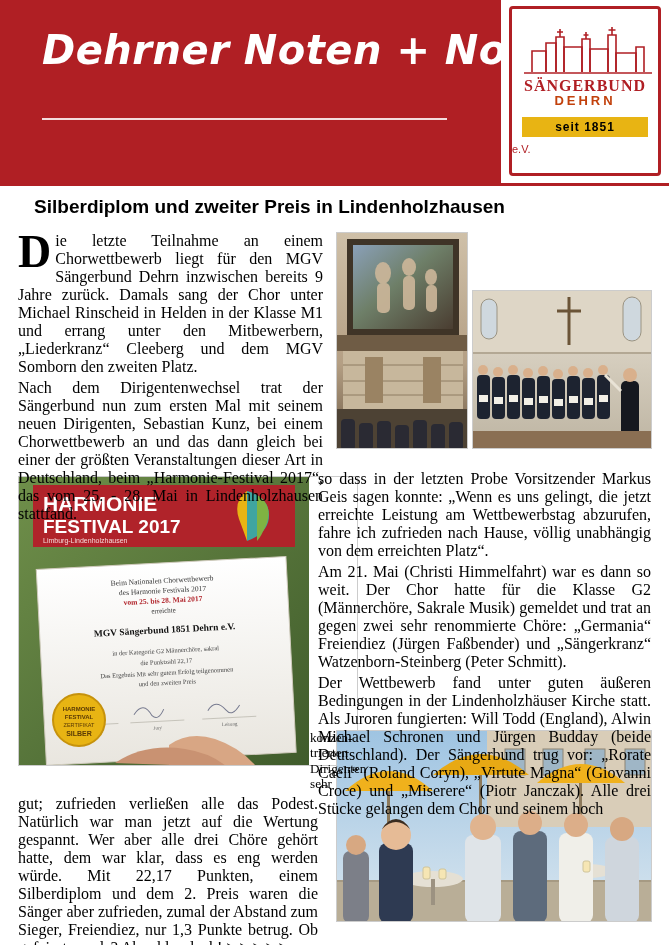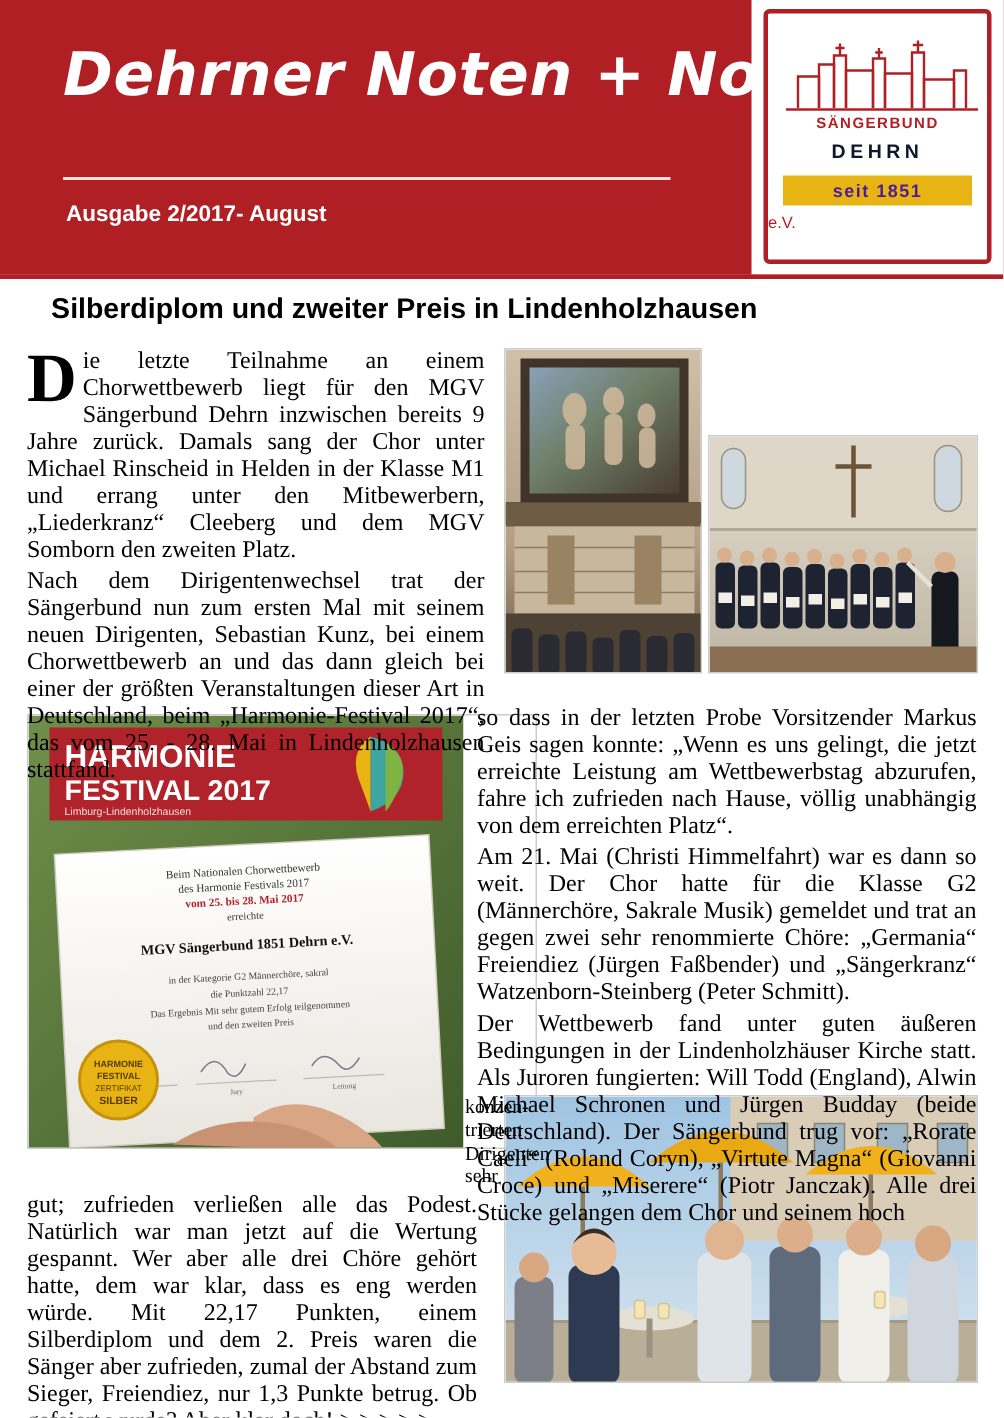--- a/index.html
+++ b/index.html
@@ -50,37 +50,37 @@
     position:absolute;left:8px;top:6px;width:152px;height:170px;
     border:3px solid #b01f24;border-radius:4px;
     background:#ffffff;box-sizing:border-box;
   }
   .logo .church{
     position:absolute;left:0;right:0;top:8px;height:60px;
   }
   .logo .name{
     position:absolute;left:0;right:0;top:68px;
     text-align:center;
-    font-family:Liberation Sans, sans-serif;
-    font-weight:bold;font-size:10px;color:#b01f24;
+    font-family:Liberation Serif, serif;
+    font-weight:bold;font-size:16px;color:#b01f24;
     letter-spacing:1px;
   }
   .logo .name2{
     position:absolute;left:0;right:0;top:84px;
     text-align:center;
     font-family:"Liberation Sans", sans-serif;
-    font-weight:bold;font-size:13px;color:#0f172a;
+    font-weight:bold;font-size:13px;color:#c2410c;
     letter-spacing:3px;
   }
   .logo .banner{
     position:absolute;left:10px;right:10px;top:108px;height:20px;
     background:#e8b413;
     display:flex;align-items:center;justify-content:center;
     font-family:"Liberation Sans", sans-serif;
-    font-weight:bold;font-size:12px;color:#4c1d95;
+    font-weight:bold;font-size:12px;color:#000000;
     letter-spacing:1px;
   }
   .logo .ev{
     position:absolute;left:0;right:0;top:134px;
     text-align:left;
     font-family:"Liberation Sans", sans-serif;
     font-size:11px;color:#b01f24;
   }
   .hr-thin{
     position:absolute;left:0;top:183px;width:669px;height:3px;background:#b01f24;
@@ -128,21 +128,20 @@
   svg{display:block;}
 </style>
 </head>
 <body>
 
 <div class="header">
   <div class="left"></div>
 
   <div class="masthead">Dehrner Noten + Notizen</div>
   <div class="rule"></div>
-  <div class="issue">Ausgabe 2/2017- August</div>
 
   <div class="logo-panel">
     <div class="logo">
       <div class="church">
         <svg viewBox="0 0 152 60" width="152" height="60">
           <g fill="none" stroke="#b01f24" stroke-width="1.6">
             <path d="M20 55 L20 34 L34 34 L34 55"></path>
             <path d="M34 55 L34 26 L44 26 L44 55"></path>
             <path d="M44 55 L44 20 L52 20 L52 55"></path>
             <path d="M52 55 L52 30 L70 30 L70 55"></path>

